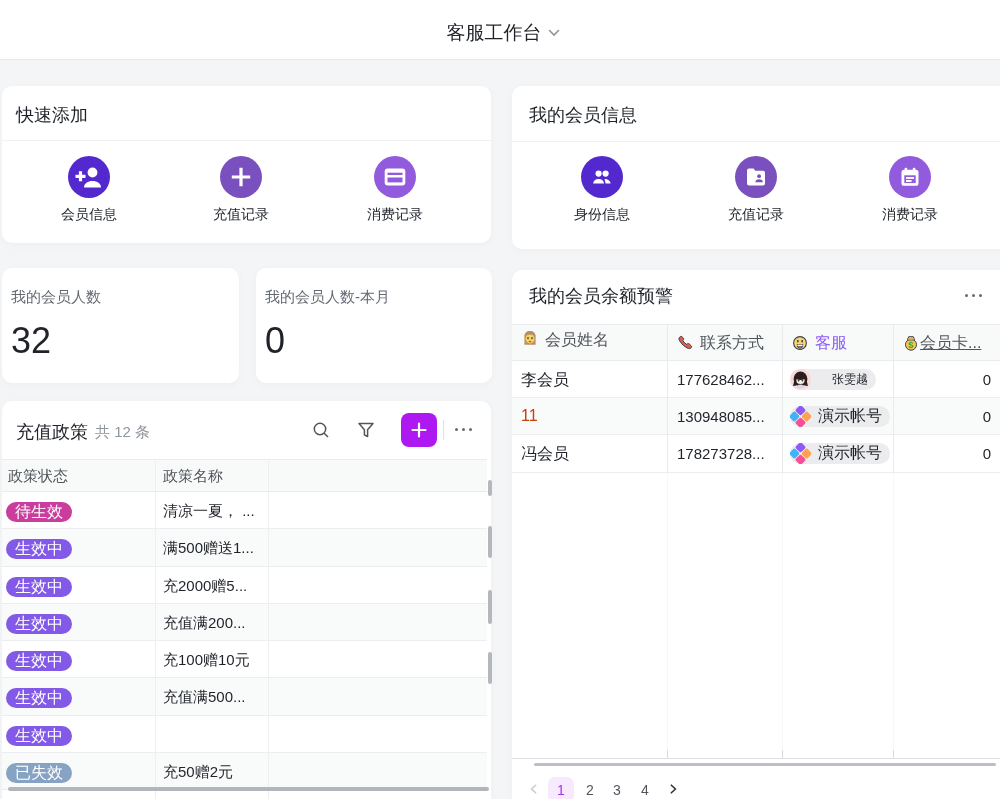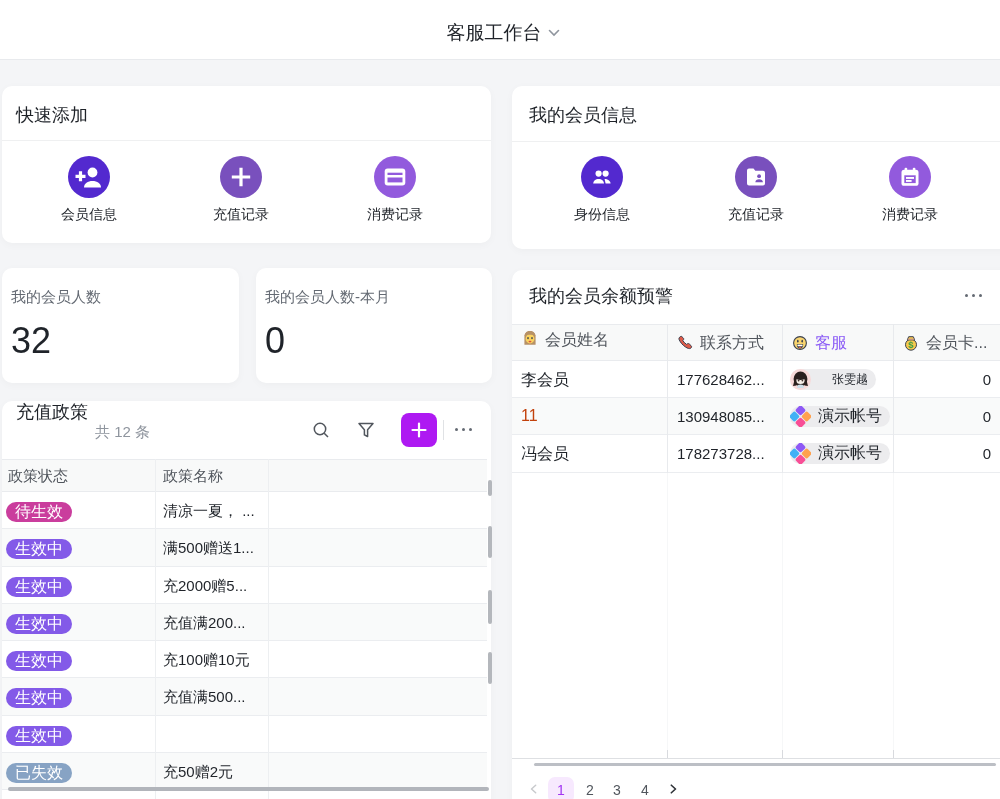--- a/index.html
+++ b/index.html
@@ -65,21 +65,21 @@
 </div>
 
 <div class="card" style="left:2px;top:268px;width:237px;height:115px;"></div>
 <div class="card" style="left:256px;top:268px;width:236px;height:115px;"></div>
 <div class="statlabel" style="left:11px;top:288px;">我的会员人数</div>
 <div class="statval" style="left:11px;top:320px;">32</div>
 <div class="statlabel" style="left:265px;top:288px;">我的会员人数-本月</div>
 <div class="statval" style="left:265px;top:320px;">0</div>
 
 <div class="card" style="left:2px;top:401px;width:489px;height:410px;border-radius:10px 10px 0 0;"></div>
-<div class="ctitle" style="left:16px;top:400px;">充值政策</div>
+<div class="ctitle" style="left:16px;top:420px;">充值政策</div>
 <div class="abs" style="left:95px;top:423px;font-size:15px;color:#8f959e;">共 12 条</div>
 
 <svg class="abs" style="left:312px;top:421px;" width="18" height="18" viewBox="0 0 18 18" fill="none" stroke="#51565d" stroke-width="1.5">
   <circle cx="8" cy="8" r="5.7"></circle>
     <path d="M12.2 12.2 L16 16"></path>
 </svg>
 <svg class="abs" style="left:357px;top:421px;" width="18" height="18" viewBox="0 0 18 18" fill="none" stroke="#51565d" stroke-width="1.5">
   <path d="M2 2.5 h14 l-5.4 6.2 v6.8 l-3.2 -1.6 v-5.2 z" stroke-linejoin="round"></path>
 </svg>
 <div class="abs" style="left:401px;top:413px;width:36px;height:34px;border-radius:8px;background:#ae19f2;display:flex;align-items:center;justify-content:center;">
@@ -212,21 +212,21 @@
       </svg>
       <span style="margin-left:7px;font-size:16px;color:#8b5cf6;white-space:nowrap;">客服</span>
     </div>
     <div class="abs" style="left:903px;top:330px;width:127px;height:26px;display:flex;align-items:center;overflow:hidden;">
       <svg width="16" height="16" viewBox="0 0 16 16">
         <circle cx="8" cy="9.7" r="5.5" fill="#f7ca4e" stroke="#3a4150" stroke-width="1"></circle>
         <path d="M5.7 1.7 L10.3 1.7 L11.7 4.9 L4.3 4.9 z" fill="#f7ca4e" stroke="#3a4150" stroke-width="1" stroke-linejoin="round"></path>
         <rect x="4.7" y="3.6" width="6.6" height="1.2" fill="#cf9b85"></rect>
         <text x="8" y="13" font-size="9.5" font-weight="bold" fill="#43a047" text-anchor="middle" font-family="Liberation Sans,sans-serif">$</text>
       </svg>
-      <span style="margin-left:7px;font-size:16px;color:#51565d;white-space:nowrap;">会员卡...</span>
+      <span style="margin-left:1px;font-size:16px;color:#51565d;white-space:nowrap;text-decoration:underline;">会员卡...</span>
     </div>
   </div>
 <div id="mrows">
     <div class="abs" style="left:512px;top:361px;width:488px;height:37.2px;background:#fff;border-bottom:1px solid #ebedf0;"></div>
     <div class="abs" style="left:521px;top:370px;font-size:16px;color:#1f2329;white-space:nowrap;">李会员</div>
     <div class="rowtxt" style="left:677px;top:371px;">177628462...</div>
     <div class="abs" style="left:790px;top:369px;height:21px;border-radius:11px;background:#ececee;display:flex;align-items:center;padding-right:8px;">
       <svg width="21" height="21" viewBox="0 0 21 21" style="flex:none;">
         <circle cx="10.5" cy="10.5" r="10.5" fill="#f7d9d9"></circle>
         <ellipse cx="10.5" cy="10" rx="6.9" ry="7.6" fill="#2a1f1e"></ellipse>

